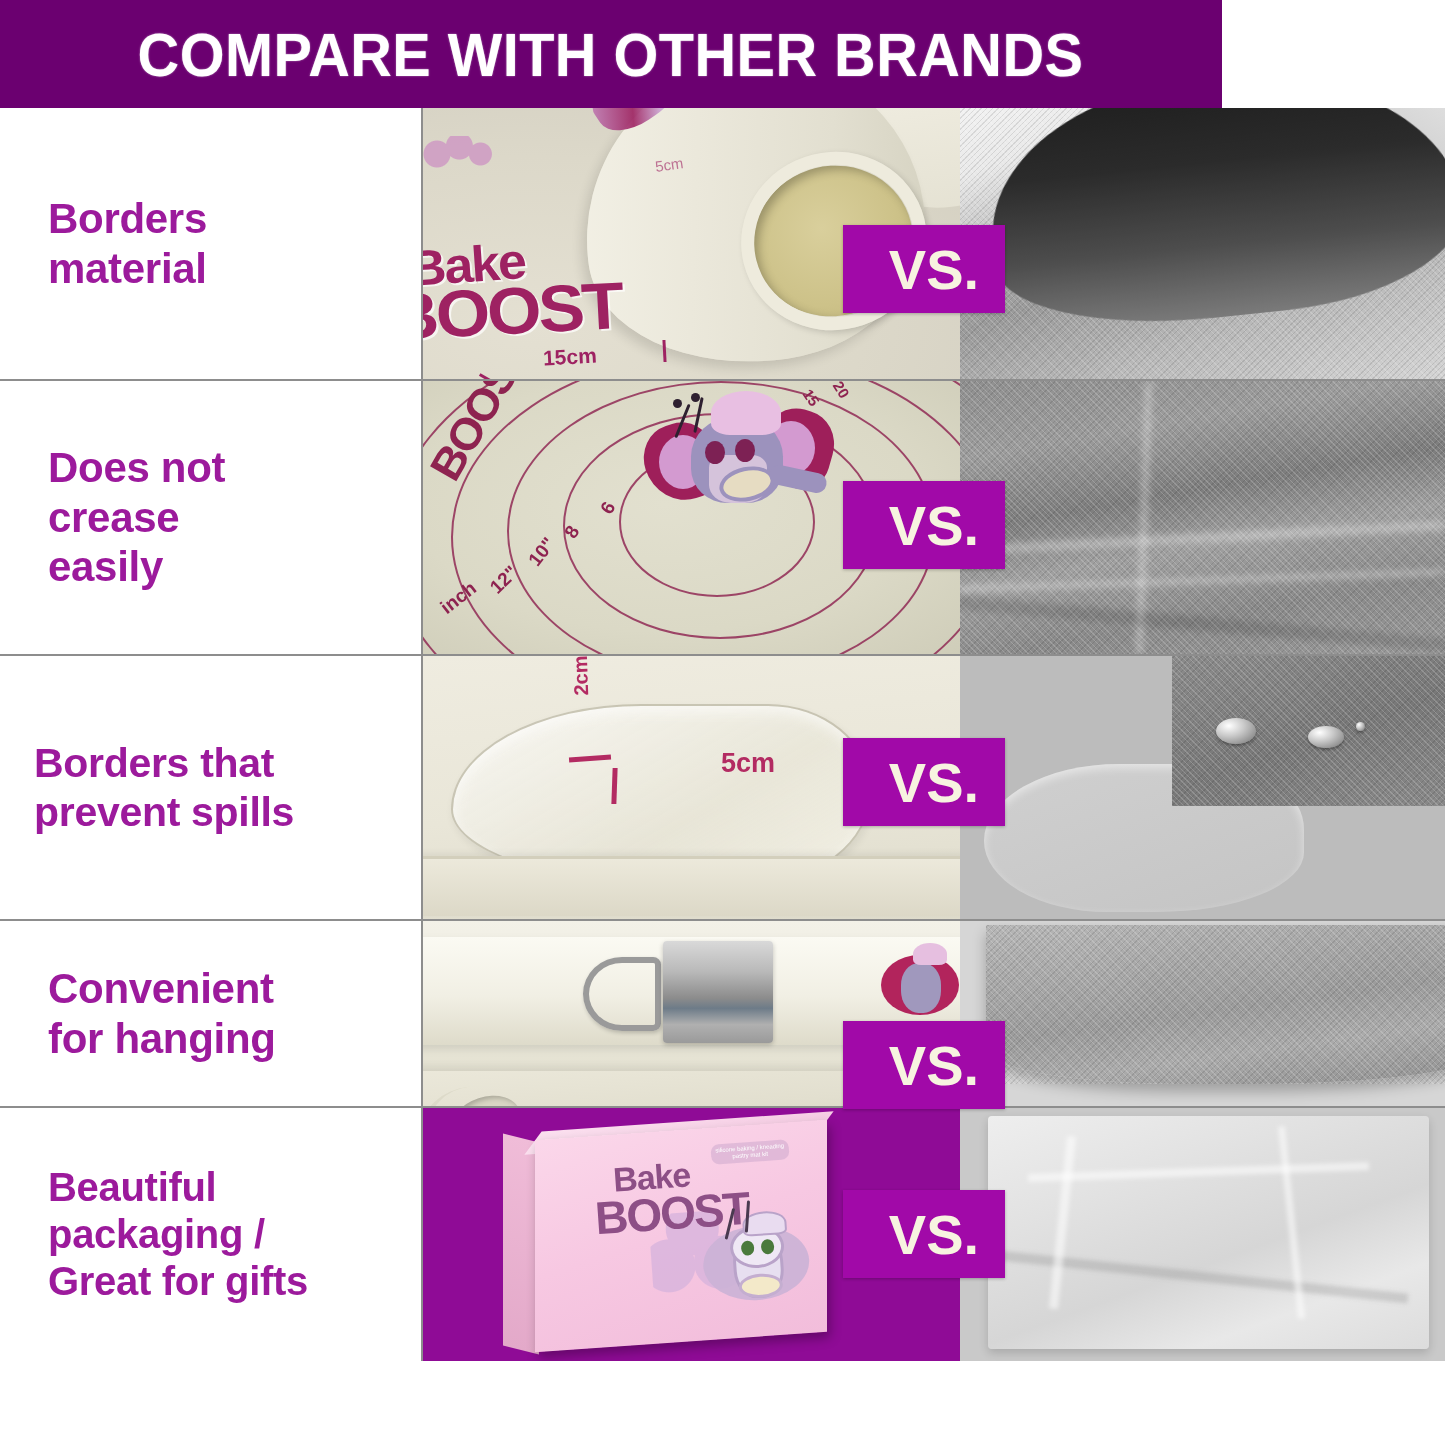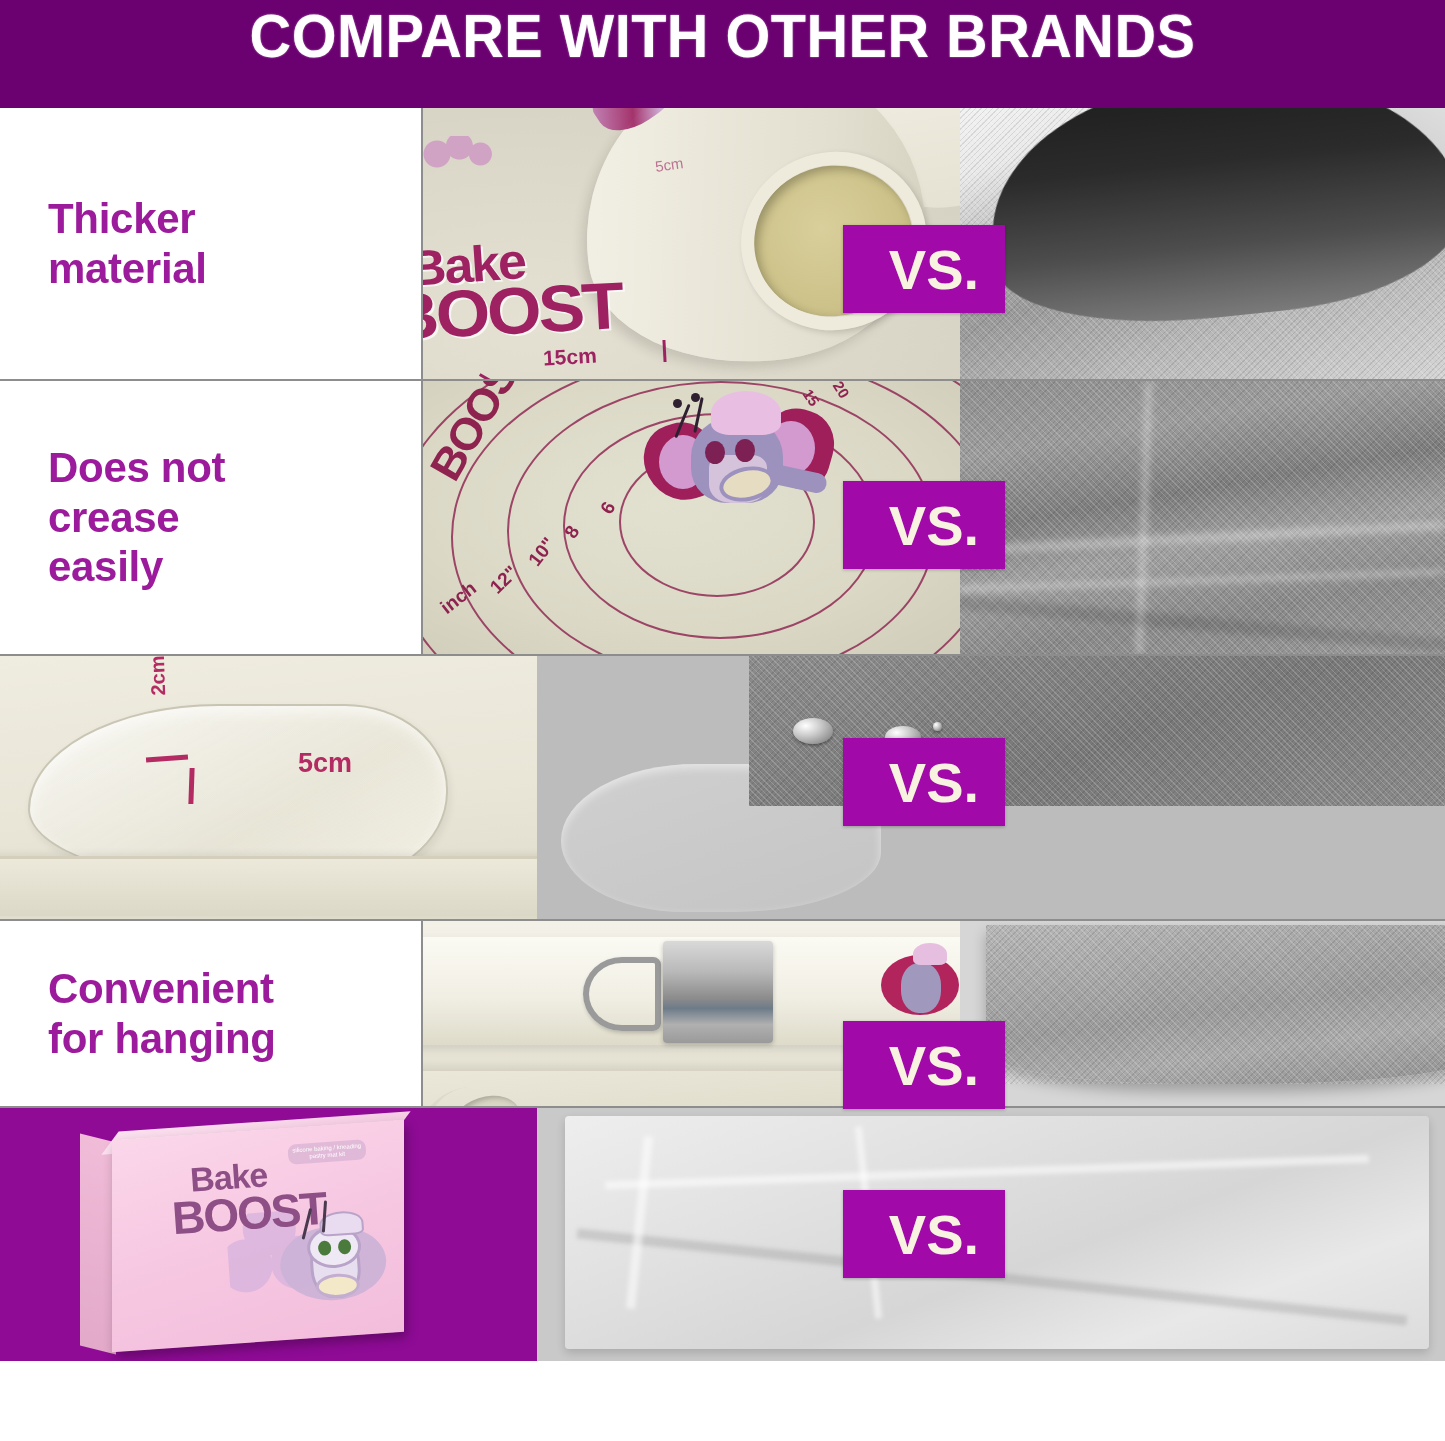--- a/index.html
+++ b/index.html
@@ -5,23 +5,23 @@
   * { margin:0; padding:0; box-sizing:border-box; }
   html,body { background:#ffffff; }
   body {
     width:1445px; height:1441px;
     font-family:"Liberation Sans", sans-serif;
     overflow:hidden; position:relative;
   }
 
   
   .header {
-    width:1445px; height:108px;
+    width:1222px; height:108px;
     background:#6B0070;
-    display:flex; justify-content:center;
+    display:flex; align-items:center; justify-content:center;
     position:relative;
   }
   .header-title {
     color:#ffffff;
     font-size:62px;
     font-weight:bold;
     letter-spacing:0.5px;
     transform:scaleX(0.93);
     font-family:"Liberation Sans", sans-serif;
     text-shadow:0 0 2px rgba(255,255,255,.55);
@@ -582,21 +582,21 @@
 
 <div class="header">
   <div class="header-title">COMPARE WITH OTHER BRANDS</div>
 </div>
 
 <div class="grid">
 
   <div class="row r1">
 
     <div class="label-cell">
-      <div class="label-text">Thicker
+      <div class="label-text">Borders
 material</div>
     </div>
 
     <div class="photo-mid">
       <div class="mat-bg-cream"></div>
       <div class="flower-mark"></div>
       <div class="r1-roll-tail"></div>
       <div class="r1-roll"></div>
       <div class="r1-rollpattern"></div>
       <div class="r1-roll-inner"></div>
@@ -676,20 +676,24 @@
       <div class="crease d1"></div>
     </div>
 
     <div class="vs-badge vs-r2">
       <span>VS.</span>
     </div>
   </div>
 
   <div class="row r3">
 
+    <div class="label-cell big">
+      <div class="label-text">Borders that
+prevent spills</div>
+    </div>
 
     <div class="photo-mid">
       <div class="r3-bg"></div>
       <div class="r3-water"></div>
       <div class="r3-rim"></div>
       <div class="r3-2cm">2cm</div>
       <div class="r3-mk-h"></div>
       <div class="r3-mk-v"></div>
       <div class="r3-5cm">5cm</div>
     </div>
@@ -740,20 +744,25 @@
         </div>
     </div>
 
     <div class="vs-badge vs-r4">
       <span>VS.</span>
     </div>
   </div>
 
   <div class="row r5">
 
+    <div class="label-cell tight">
+      <div class="label-text">Beautiful
+packaging /
+Great for gifts</div>
+    </div>
 
     <div class="photo-mid">
       <div class="r5-bg"></div>
       <div class="r5-box-side"></div>
       <div class="r5-box-top"></div>
       <div class="r5-box"></div>
       <div class="r5-flower"></div>
       <div class="r5-subtxt">silicone baking / kneading pastry mat kit</div>
       <div class="r5-logo1">Bake</div>
       <div class="r5-logo2">BOOST</div>

